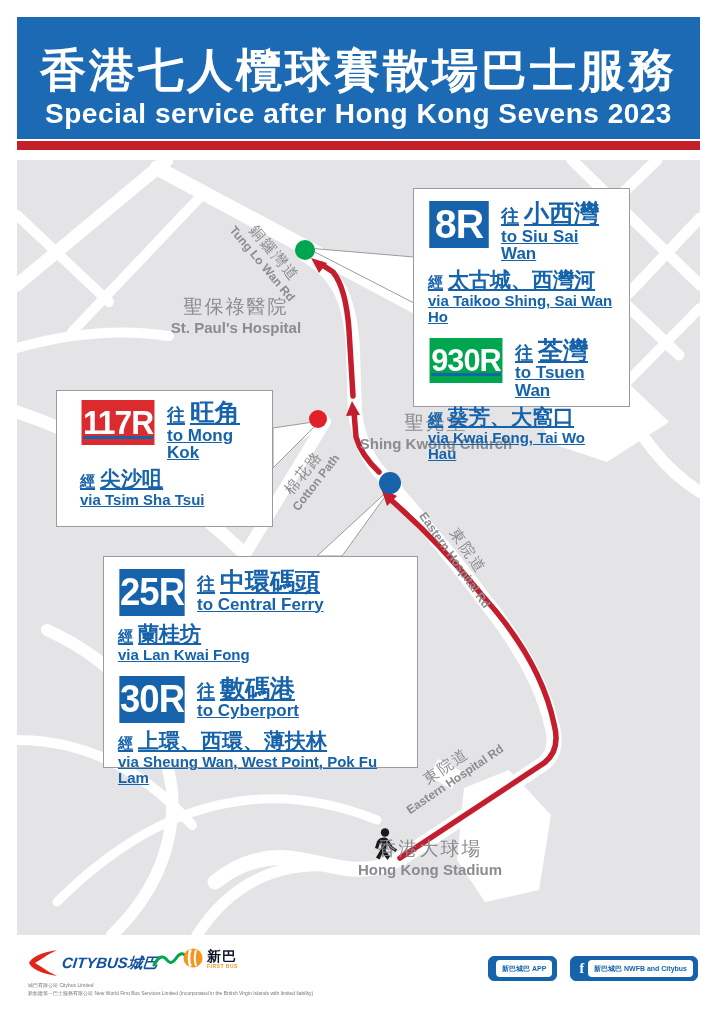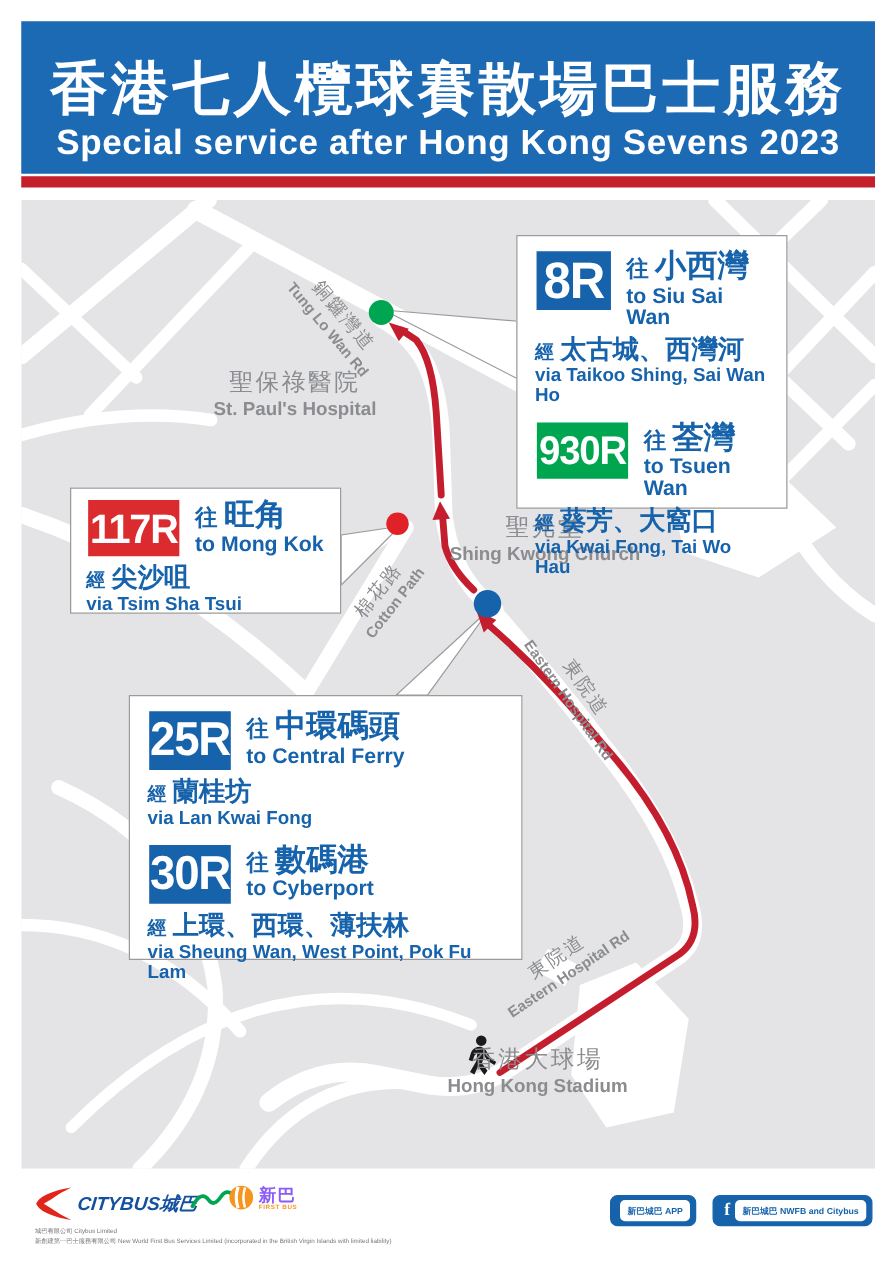--- a/index.html
+++ b/index.html
@@ -19,21 +19,21 @@
   .maplabel{position:absolute;color:#8A8C8F;text-align:center;white-space:nowrap;line-height:1.2;
             transform:translate(-50%,-50%) rotate(var(--r,0deg));}
   .maplabel .zh{letter-spacing:2px;}
   .lbl-big .zh{font-size:19px;}
   .lbl-big .en{font-size:15px;font-weight:bold;}
   .lbl-road .zh{font-size:15px;}
   .lbl-road .en{font-size:12px;font-weight:bold;}
 
   
   .callout{position:absolute;background:#fff;border:1px solid #9B9B9B;box-sizing:border-box;
-           padding:12px 14px;color:#1663AC;}
+           padding:12px 14px;color:#1663AC;text-decoration:underline;}
   .route-row{display:flex;align-items:flex-start;gap:11px;}
   .badge{color:#fff;font-weight:bold;display:flex;align-items:center;justify-content:center;
          letter-spacing:-1px;flex:none;transform:scaleX(0.96);}
   .dest{line-height:1.02;}
   .dest .zh{font-size:25px;font-weight:bold;}
   .dest .en{font-size:17px;font-weight:bold;margin-top:1px;}
   .prefix{font-size:0.72em;margin-right:5px;font-weight:bold;}
   .via{margin-top:7px;line-height:1.05;}
   .via .zh{font-size:21px;font-weight:bold;}
   .via .en{font-size:15px;font-weight:bold;margin-top:2px;}
@@ -44,21 +44,21 @@
   .b-117r{width:76px;height:45px;font-size:33px;}
   .b-25r{width:68px;height:47px;font-size:38px;}
   .b-30r{width:68px;height:47px;font-size:38px;}
 
   
   .citybus-logo{position:absolute;left:28px;top:949px;display:flex;align-items:center;gap:4px;}
   .citybus-text{font-size:15px;font-weight:bold;font-style:italic;color:#1450A0;letter-spacing:0px;
                 transform:skewX(-6deg);}
   .firstbus-logo{position:absolute;left:152px;top:946px;display:flex;align-items:center;gap:3px;}
   .firstbus-txtcol{display:flex;flex-direction:column;line-height:1;}
-  .firstbus-zh{font-size:14px;font-weight:bold;color:#8b5cf6;letter-spacing:1px;}
+  .firstbus-zh{font-size:14px;font-weight:bold;color:#0f172a;letter-spacing:1px;}
   .firstbus-en{font-size:5px;font-weight:bold;color:#F7941D;letter-spacing:0.5px;margin-top:1px;}
   .fineprint{position:absolute;left:28px;top:981px;color:#777;font-size:5px;line-height:1.6;}
 
   .pill-btn{position:absolute;top:956px;height:25px;background:#1663AC;border-radius:6px;
             display:flex;align-items:center;box-sizing:border-box;padding:0 4px;gap:3px;border:1px solid #1663AC;}
   .pill-inner{background:#fff;border-radius:4px;height:17px;display:flex;align-items:center;
               padding:0 6px;color:#1663AC;font-size:7px;font-weight:bold;white-space:nowrap;}
   .app-btn{left:488px;width:69px;}
   .social-btn{left:570px;width:128px;}
   .fb-f{color:#fff;font-weight:bold;font-size:14px;font-family:"Liberation Serif","DejaVu Serif",serif;
@@ -189,21 +189,21 @@
           <div class="en">to Tsuen Wan</div>
         </div>
       </div>
       <div class="via">
         <div class="zh"><span class="prefix">經</span><span>葵芳、大窩口</span></div>
         <div class="en">via Kwai Fong, Tai Wo Hau</div>
       </div>
     </div>
   </div>
 
-  <div class="callout" style="left:56px;top:390px;width:217px;height:101px;padding:9px 12px;">
+  <div class="callout" style="left:56px;top:390px;width:217px;height:137px;padding:9px 23px;">
     <div class="route-group">
       <div class="route-row">
         <div class="badge b-117r" style="background: rgb(220, 43, 46);">117R</div>
         <div class="dest">
           <div class="zh"><span class="prefix">往</span><span>旺角</span></div>
           <div class="en">to Mong Kok</div>
         </div>
       </div>
       <div class="via">
         <div class="zh"><span class="prefix">經</span><span>尖沙咀</span></div>

